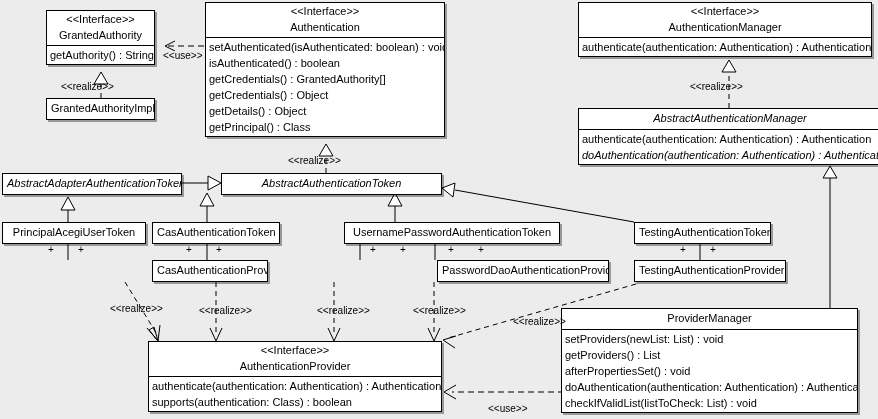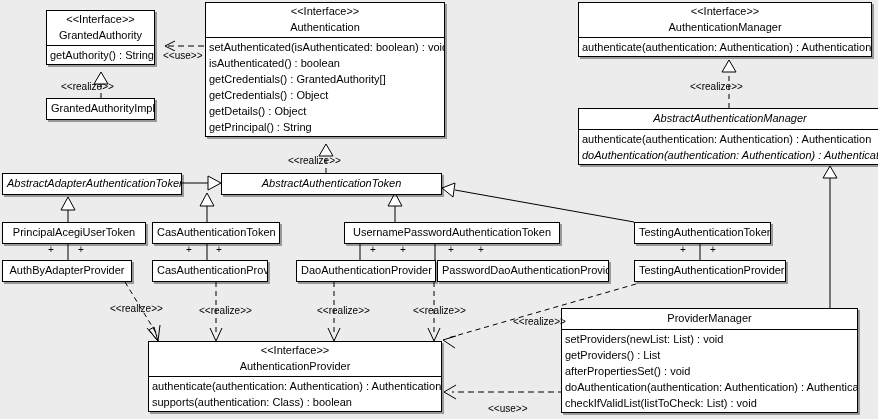--- a/index.html
+++ b/index.html
@@ -228,21 +228,21 @@
     <div class="hdr">
       <span class="stereo">&lt;&lt;Interface&gt;&gt;</span>
       <span class="cname">Authentication</span>
     </div>
     <div class="members">
       <span class="m">setAuthenticated(isAuthenticated: boolean) : void</span>
       <span class="m">isAuthenticated() : boolean</span>
       <span class="m">getCredentials() : GrantedAuthority[]</span>
       <span class="m">getCredentials() : Object</span>
       <span class="m">getDetails() : Object</span>
-      <span class="m">getPrincipal() : String</span>
+      <span class="m">getPrincipal() : Class</span>
     </div>
   </div>
 
   <div class="uml-class" style="left:578px; top:2px; width:294px;">
     <div class="hdr">
       <span class="stereo">&lt;&lt;Interface&gt;&gt;</span>
       <span class="cname">AuthenticationManager</span>
     </div>
     <div class="members">
       <span class="m">authenticate(authentication: Authentication) : Authentication</span>
@@ -288,37 +288,27 @@
       <span class="cname">UsernamePasswordAuthenticationToken</span>
     </div>
   </div>
 
   <div class="uml-class" style="left:634px; top:222px; width:137px;">
     <div class="hdr compact">
       <span class="cname">TestingAuthenticationToken</span>
     </div>
   </div>
 
-  <div class="uml-class" style="left:2px; top:260px; width:130px;">
-    <div class="hdr compact">
-      <span class="cname">AuthByAdapterProvider</span>
-    </div>
-  </div>
 
   <div class="uml-class" style="left:152px; top:260px; width:116px;">
     <div class="hdr compact">
       <span class="cname">CasAuthenticationProvider</span>
     </div>
   </div>
 
-  <div class="uml-class" style="left:296px; top:260px; width:140px;">
-    <div class="hdr compact">
-      <span class="cname">DaoAuthenticationProvider</span>
-    </div>
-  </div>
 
   <div class="uml-class" style="left:437px; top:260px; width:172px;">
     <div class="hdr compact">
       <span class="cname">PasswordDaoAuthenticationProvider</span>
     </div>
   </div>
 
   <div class="uml-class" style="left:634px; top:260px; width:152px;">
     <div class="hdr compact">
       <span class="cname">TestingAuthenticationProvider</span>

